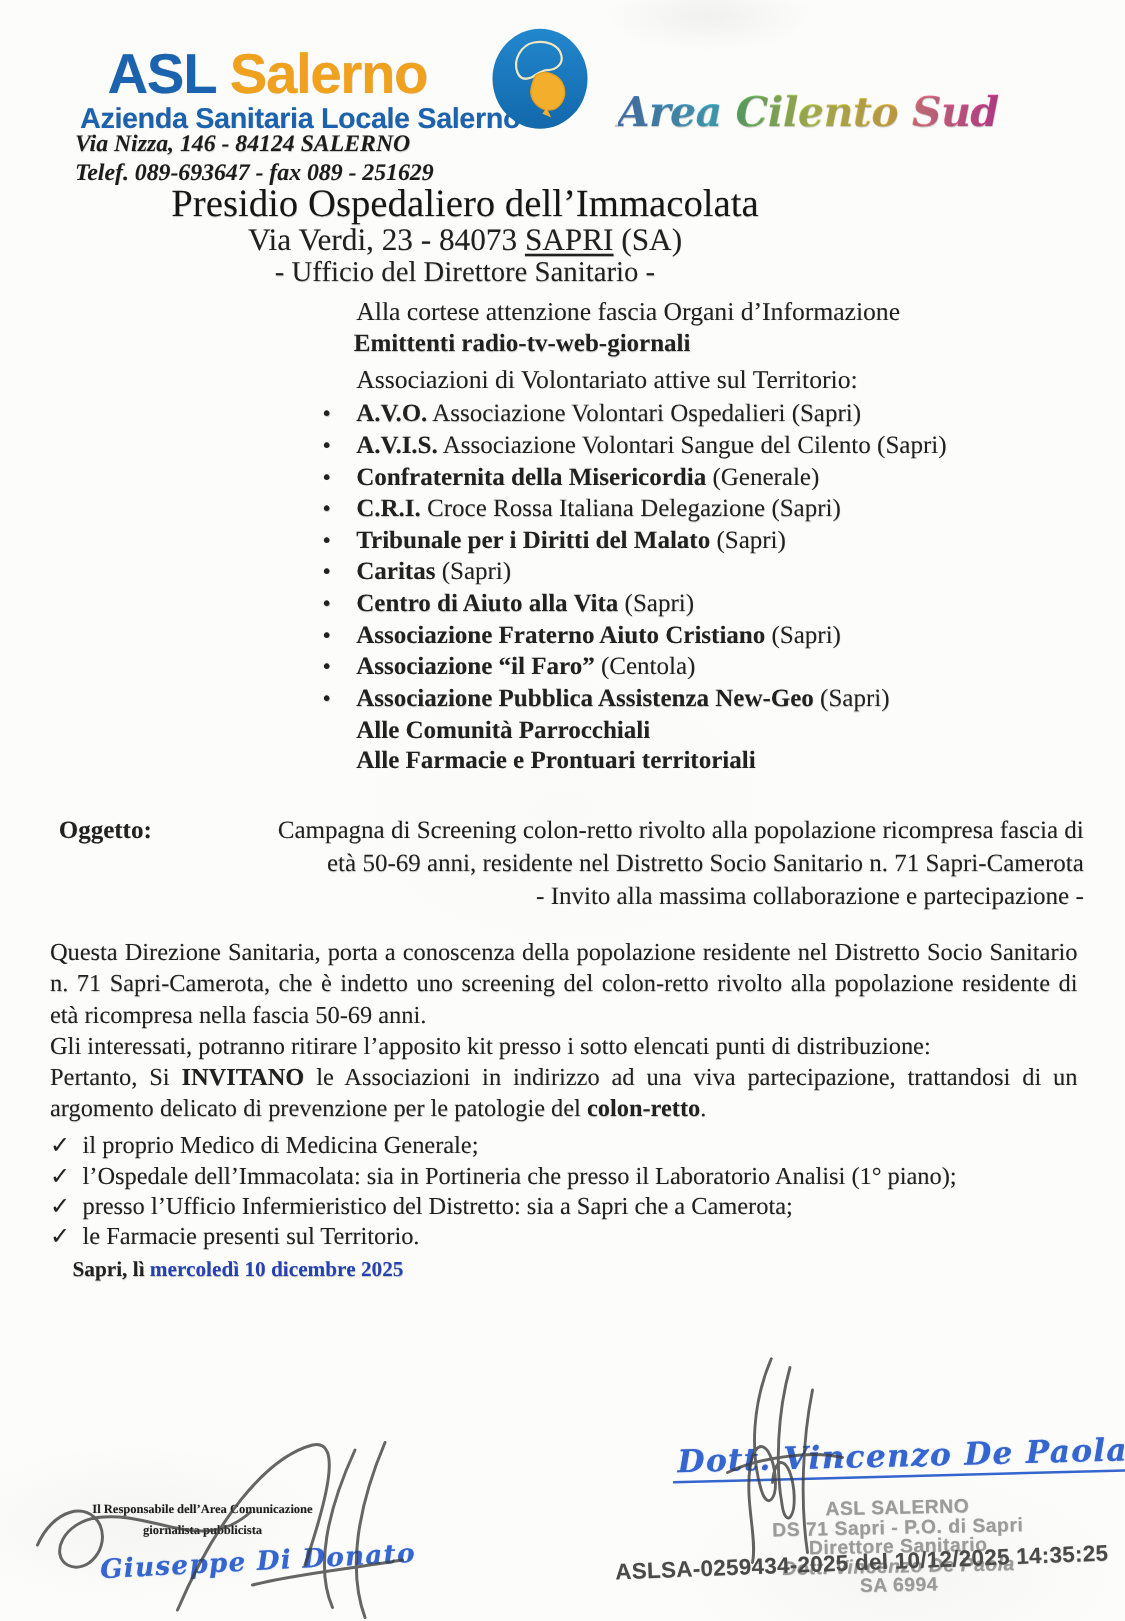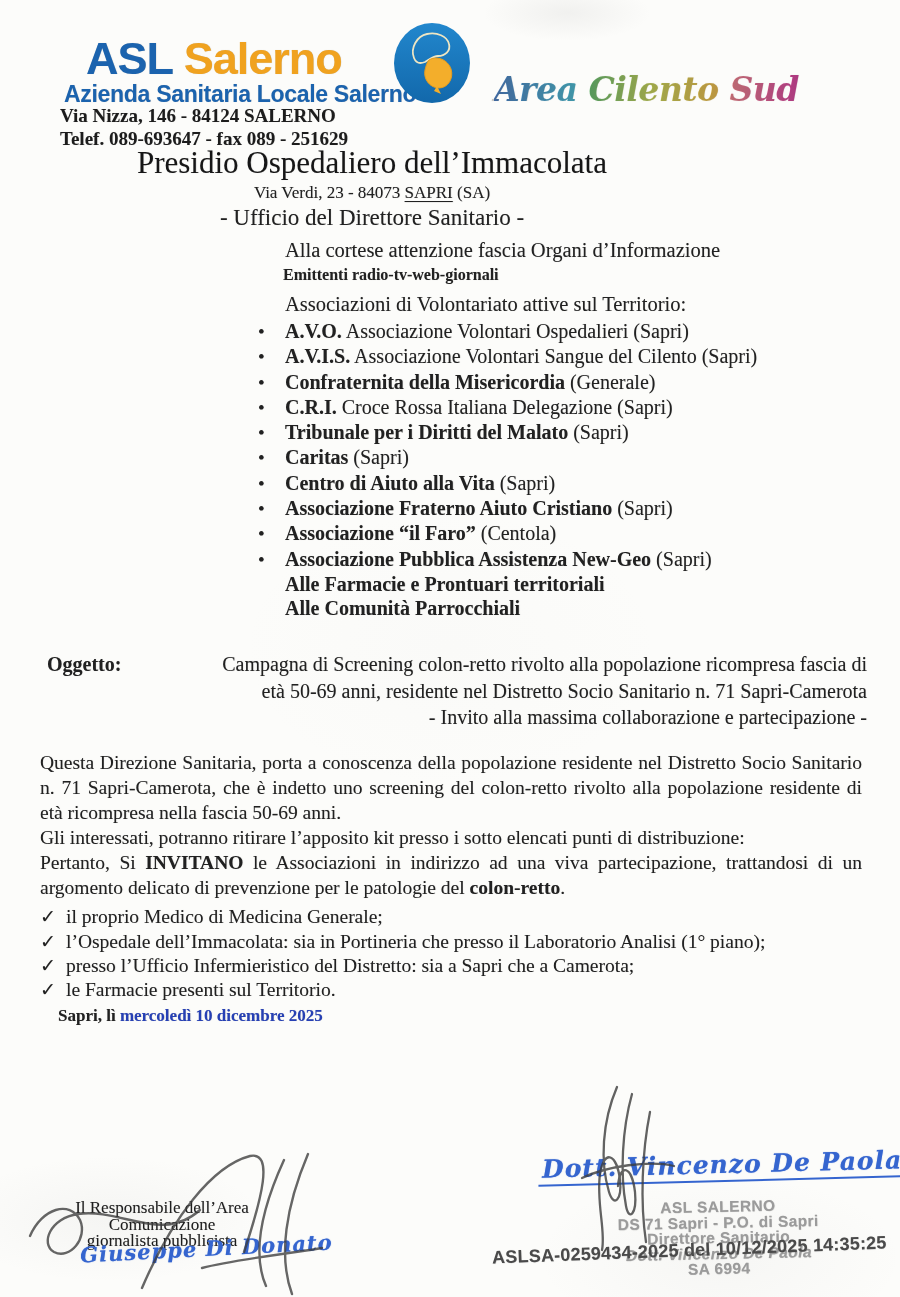--- a/index.html
+++ b/index.html
@@ -15,38 +15,38 @@
   }
   .page *{box-sizing:border-box;}
   .abs{position:absolute;}
   .soft{text-shadow:0.3px 0.3px 0.7px rgba(70,70,70,.30);}
 
   
   .logo-line1{left:86px;top:36px;font-family:"Liberation Sans",sans-serif;font-weight:bold;font-size:45px;line-height:46px;letter-spacing:-1px;white-space:nowrap;}
   .logo-asl{color:#1b63ae;}
   .logo-salerno{color:#f0a21f;}
   .logo-line2{left:64px;top:81px;font-family:"Liberation Sans",sans-serif;font-weight:bold;font-size:23px;color:#1b63ae;letter-spacing:-0.3px;white-space:nowrap;}
-  .hq-address{left:60px;top:104px;font-weight:bold;font-size:19px;line-height:23px;color:#1c1c1c;}
+  .hq-address{left:60px;top:104px;font-weight:bold;font-style:italic;font-size:19px;line-height:23px;color:#1c1c1c;}
   .campania-logo{left:393px;top:22px;}
   .area-brand{left:494px;top:70px;font-style:italic;font-weight:bold;font-size:33px;letter-spacing:-0.5px;white-space:nowrap;font-family:"DejaVu Serif",serif;}
   .grad{-webkit-background-clip:text;background-clip:text;color:transparent;}
   .g-area{background-image:linear-gradient(90deg,#3f76c0,#3fb9d2);}
   .g-cilento{background-image:linear-gradient(90deg,#5cba68,#c6d14d,#eeb83f);}
   .g-sud{background-image:linear-gradient(90deg,#ef7d85,#d9359b);}
 
   .center-head{left:0;top:146px;width:744px;text-align:center;}
   .presidio-title{font-size:31px;line-height:34px;color:#161616;}
-  .presidio-addr{font-size:17px;line-height:22px;margin-top:2px;}
+  .presidio-addr{font-size:25px;line-height:22px;margin-top:2px;}
   .presidio-addr .u{text-decoration:underline;text-underline-offset:3px;}
   .office-line{font-size:23px;line-height:26px;margin-top:1px;}
 
   
   .recipients{left:250px;top:238px;width:620px;}
   .r-intro1{font-size:20.5px;line-height:24px;padding-left:35px;}
-  .r-intro2{font-size:16px;line-height:24px;font-weight:bold;padding-left:33px;margin-top:1px;}
+  .r-intro2{font-size:20px;line-height:24px;font-weight:bold;padding-left:33px;margin-top:1px;}
   .r-intro3{font-size:20.5px;line-height:24px;padding-left:35px;margin-top:5px;}
   .r-list{margin:3px 0 0 0;padding:0;list-style:none;}
   .r-list li{position:relative;padding-left:35px;font-size:20px;line-height:25.3px;white-space:nowrap;}
   .r-list .blt{position:absolute;left:8px;top:0;font-size:19px;}
   .r-list .b{font-weight:bold;}
   .r-extra{font-weight:bold;font-size:20px;line-height:24.5px;padding-left:35px;}
 
   
   .subject{left:47px;top:651px;width:820px;font-size:20px;line-height:26.5px;text-align:right;}
   .subject .lbl{position:absolute;left:0;top:0;font-weight:bold;}
@@ -62,21 +62,21 @@
   .checklist{margin:5px 0 0 0;padding:0;list-style:none;}
   .checklist li{position:relative;padding-left:26px;line-height:24.2px;white-space:nowrap;}
   .checklist .chk{position:absolute;left:0;top:0;font-size:19px;}
   .p-kit{margin-top:13px !important;}
   .dateline{margin-top:2px;padding-left:18px;font-size:17px;font-weight:bold;}
   .dateline .d{color:#2640b5;}
 
   
   .sig-right-role{left:520px;top:1114px;width:235px;text-align:center;font-weight:bold;font-size:16px;line-height:18.5px;color:#1d1d1d;}
   .sig-right-script{left:538px;top:1150px;font-family:"DejaVu Serif",serif;font-style:italic;font-weight:bold;font-size:25px;color:#3565cf;letter-spacing:1px;transform:rotate(-1.5deg);border-bottom:2px solid #3565cf;padding:0 4px 1px 4px;text-shadow:0 0 1px rgba(53,101,207,.65);white-space:nowrap;}
-  .sig-left-role{left:48px;top:1200px;width:228px;text-align:center;font-weight:normal;font-size:17px;line-height:16.5px;color:#1d1d1d;}
+  .sig-left-role{left:48px;top:1200px;width:228px;text-align:center;font-weight:bold;font-size:10px;line-height:16.5px;color:#1d1d1d;}
   .sig-left-script{left:80px;top:1236px;font-family:"DejaVu Serif",serif;font-style:italic;font-weight:bold;font-size:21px;color:#3565cf;letter-spacing:1px;transform:rotate(-3deg);text-shadow:0 0 1px rgba(53,101,207,.6);white-space:nowrap;}
   .stamp{left:616px;top:1199px;width:205px;text-align:center;font-family:"Liberation Sans",sans-serif;font-weight:bold;font-size:15.5px;line-height:15.5px;color:#9b9b9b;transform:rotate(-1.2deg);letter-spacing:.4px;}
   .stamp .it{font-style:italic;}
   .protocol{left:492px;top:1240px;font-family:"Liberation Sans",sans-serif;font-weight:bold;font-size:18px;color:#4a4a4a;transform:rotate(-2.2deg);white-space:nowrap;letter-spacing:.2px;}
   .scrawl{pointer-events:none;}
 </style>
 </head>
 <body>
 
 <div class="page soft">
@@ -132,22 +132,22 @@
       <li><span class="blt">•</span><span class="b">A.V.I.S.</span><span> Associazione Volontari Sangue del Cilento (Sapri)</span></li>
       <li><span class="blt">•</span><span class="b">Confraternita della Misericordia</span><span> (Generale)</span></li>
       <li><span class="blt">•</span><span class="b">C.R.I.</span><span> Croce Rossa Italiana Delegazione (Sapri)</span></li>
       <li><span class="blt">•</span><span class="b">Tribunale per i Diritti del Malato</span><span> (Sapri)</span></li>
       <li><span class="blt">•</span><span class="b">Caritas</span><span> (Sapri)</span></li>
       <li><span class="blt">•</span><span class="b">Centro di Aiuto alla Vita</span><span> (Sapri)</span></li>
       <li><span class="blt">•</span><span class="b">Associazione Fraterno Aiuto Cristiano</span><span> (Sapri)</span></li>
       <li><span class="blt">•</span><span class="b">Associazione “il Faro”</span><span> (Centola)</span></li>
       <li><span class="blt">•</span><span class="b">Associazione Pubblica Assistenza New-Geo</span><span> (Sapri)</span></li>
     </ul>
+    <div class="r-extra">Alle Comunità Parrocchiali</div>
     <div class="r-extra">Alle Farmacie e Prontuari territoriali</div>
-    <div class="r-extra">Alle Comunità Parrocchiali</div>
   </div>
 
   <div class="abs subject">
     <span class="lbl">Oggetto:</span>
     <div class="content">
       <div>Campagna di Screening colon-retto rivolto alla popolazione ricompresa fascia di</div>
       <div class="l2">età 50-69 anni, residente nel Distretto Socio Sanitario n. 71 Sapri-Camerota</div>
       <div class="l3">- Invito alla massima collaborazione e partecipazione -</div>
     </div>
   </div>

